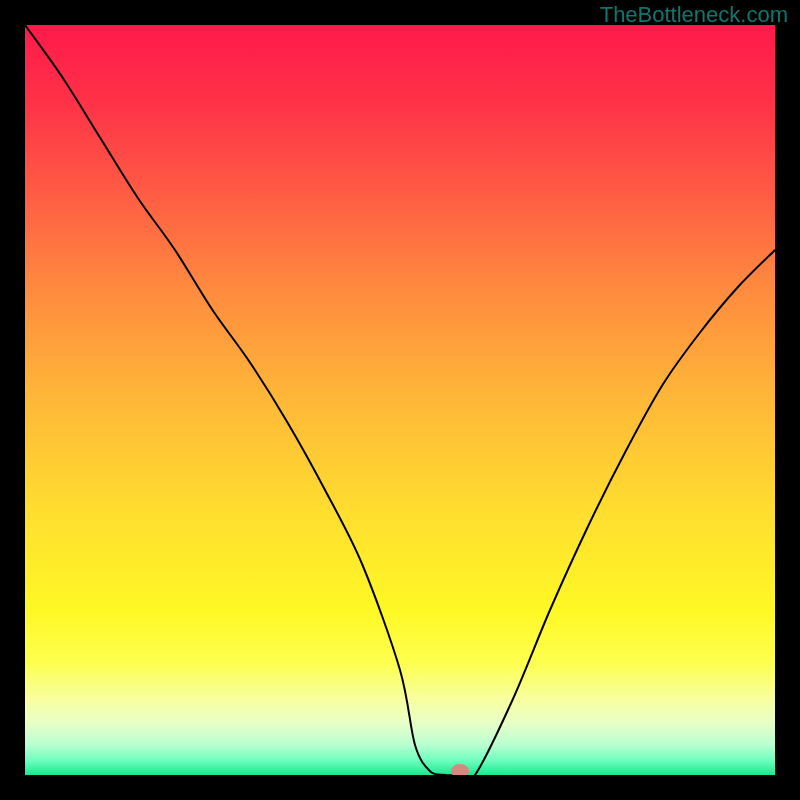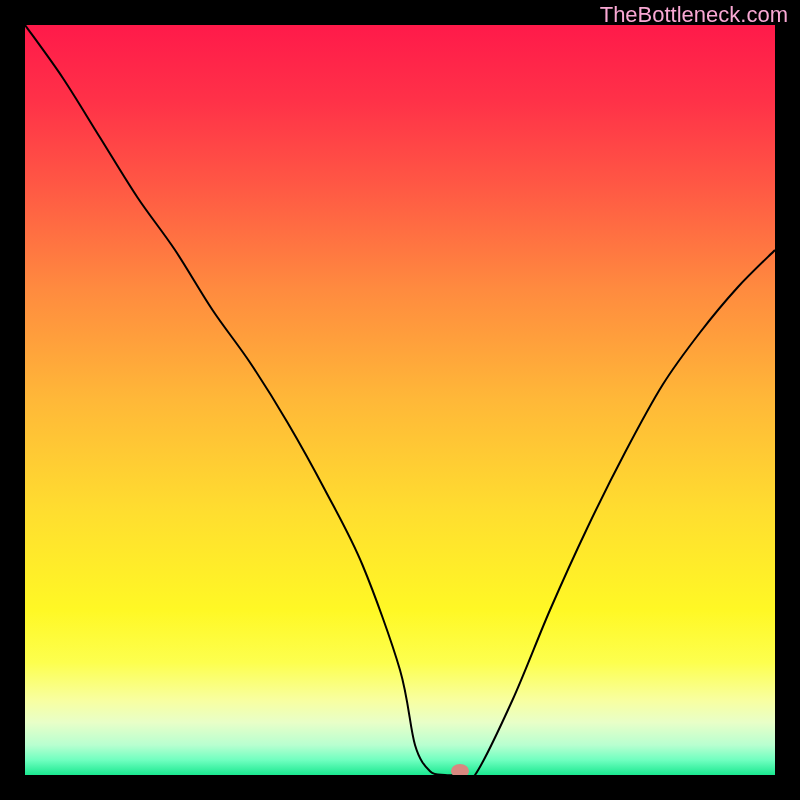--- a/index.html
+++ b/index.html
@@ -8,21 +8,21 @@
     width: 800px;
     height: 800px;
     background: #000;
     position: relative;
     font-family: Arial, sans-serif;
   }
   .watermark {
     position: absolute;
     top: 2px;
     right: 12px;
-    color: #f9a8d4;
+    color: #0f766e;
     font-size: 22px;
     font-weight: 500;
     z-index: 10;
   }
   .plot-area {
     position: absolute;
     left: 25px;
     top: 25px;
     width: 750px;
     height: 750px;

